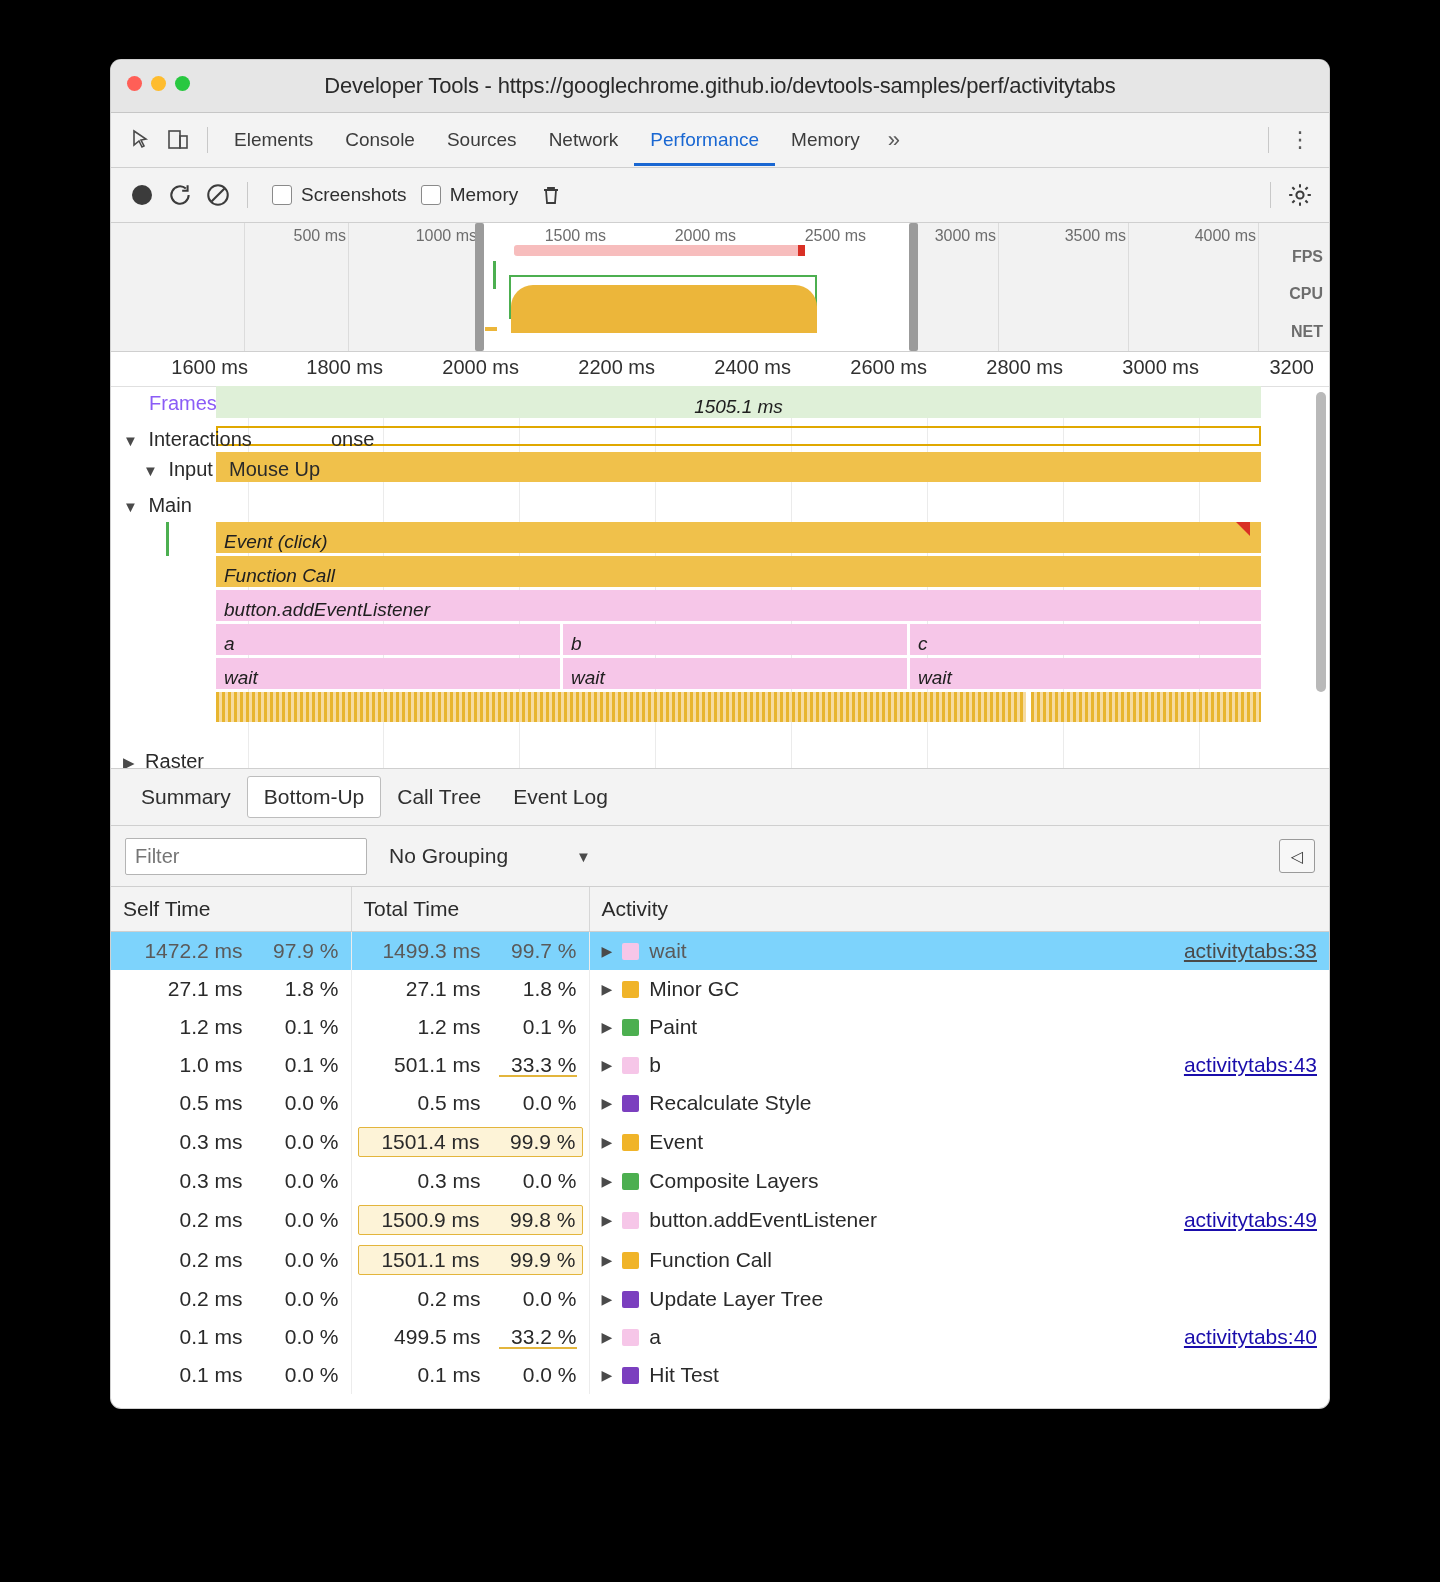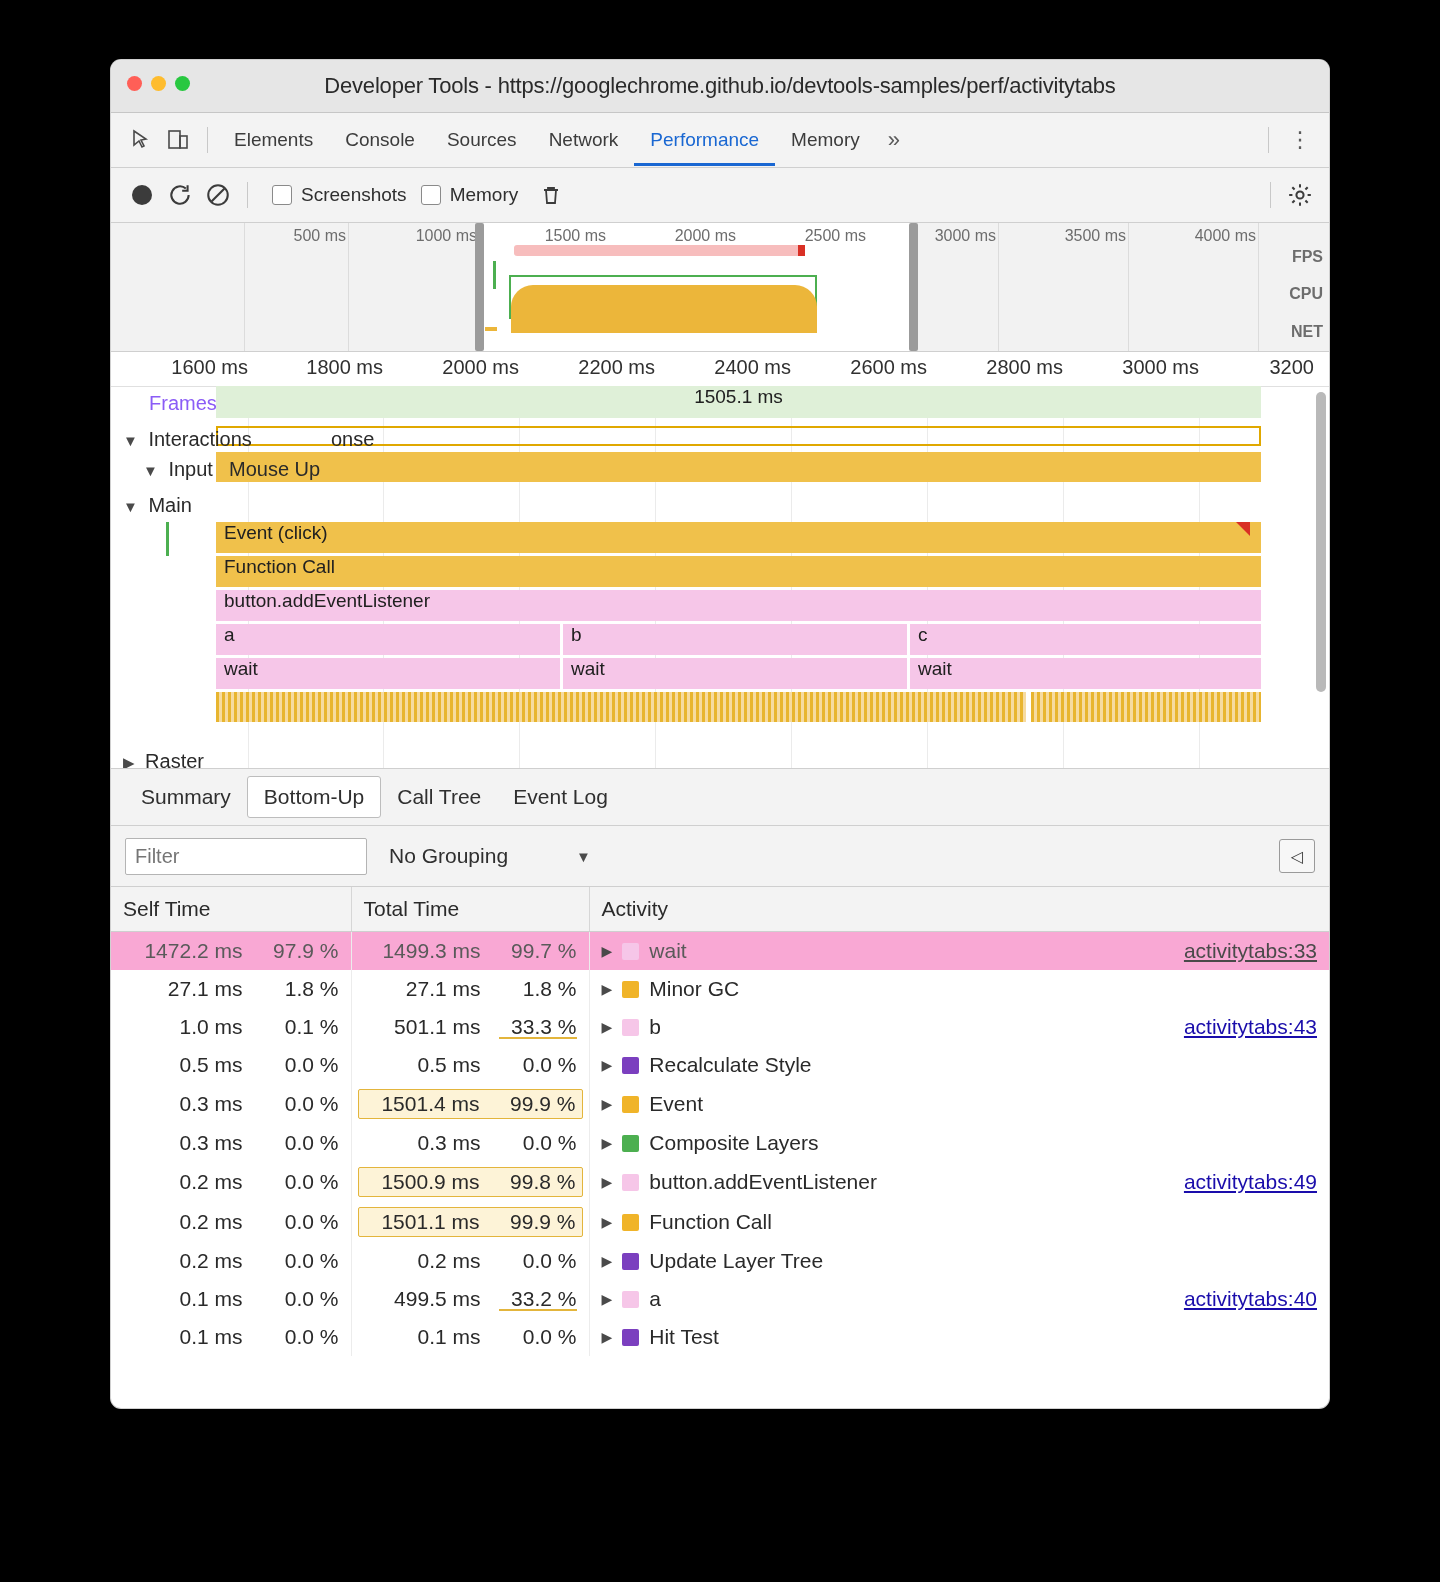--- a/index.html
+++ b/index.html
@@ -155,25 +155,26 @@
   }
   .fl-grid { position: absolute; top: 34px; bottom: 0; width: 1px; background: #ebebeb; }
   .fl-rowlabel {
     position: absolute; font-size: 20px; color: #8b5cf6;
   }
   .band {
     position: absolute;
     font-size: 19px;
     color: #202020;
     display: flex;
-    align-items: flex-start;
+    align-items: flex-end;
     padding-left: 8px;
     box-sizing: border-box;
     overflow: hidden;
     white-space: nowrap;
+    font-style: italic;
   }
   .b-frame { background: #dff0d8; }
   .b-yellow { background: #f0c14b; }
   .b-pink { background: #f6c6e8; }
   .b-inter-outline { border: 2px solid #e0a800; background: transparent; }
   .tri {
     font-size: 15px; color: #4a4a4a; margin-right: 5px;
   }
   .scrollbar-v {
     position: absolute; right: 3px; top: 40px; width: 10px; height: 300px;
@@ -233,21 +234,21 @@
     font-size: 21px; font-weight: normal; color: #2a2a2a;
     text-align: left; padding: 10px 12px;
     background: #f3f3f3; border-bottom: 1px solid #cfcfcf;
     border-right: 1px solid #d6d6d6;
   }
   table.grid td {
     font-size: 21px; color: #2a2a2a; padding: 7px 12px;
     border-right: 1px solid #ececec;
     white-space: nowrap;
   }
-  tr.row-selected td { background: #f9a8d4; color: #5a5a5a; }
+  tr.row-selected td { background: #7dd3fc; color: #5a5a5a; }
   td.num { text-align: right; }
   .cellpair { display: flex; justify-content: flex-end; align-items: center; gap: 18px;}
   .pct { display: inline-block; min-width: 78px; text-align: right; }
   .hl {
     background: #fdf3d7; border: 1px solid #e3b53c; border-radius: 2px;
     padding: 2px 6px; margin: -2px -6px;
   }
   .underline-b { box-shadow: inset 0 -2px 0 #e3b53c; }
   .act {
     display: flex; align-items: center; gap: 10px;
@@ -544,20 +545,41 @@
             <div style="display:flex;align-items:center;justify-content:space-between">
               <span class="act">
                   <span class="arrow">▶</span>
                   <span class="swatch" style="background:#f0b429"></span>
                   <span>Minor GC</span>
                 </span>
             </div>
           </td>
         </tr>
 
+        <tr>
+          <td class="num">
+            <span class="cellpair">
+                <span>1.2 ms</span>
+                <span class="pct">0.1 %</span>
+              </span>
+          </td>
+          <td class="num">
+            <span class="cellpair">
+                <span>1.2 ms</span>
+                <span class="pct">0.1 %</span>
+              </span>
+          </td>
+          <td style="border-right:none">
+            <span class="act">
+                <span class="arrow">▶</span>
+                <span class="swatch" style="background:#4caf50"></span>
+                <span>Paint</span>
+              </span>
+          </td>
+        </tr>
 
         <tr>
           <td class="num">
             <span class="cellpair">
                 <span>1.0 ms</span>
                 <span class="pct">0.1 %</span>
               </span>
           </td>
           <td class="num">
             <span class="cellpair">

